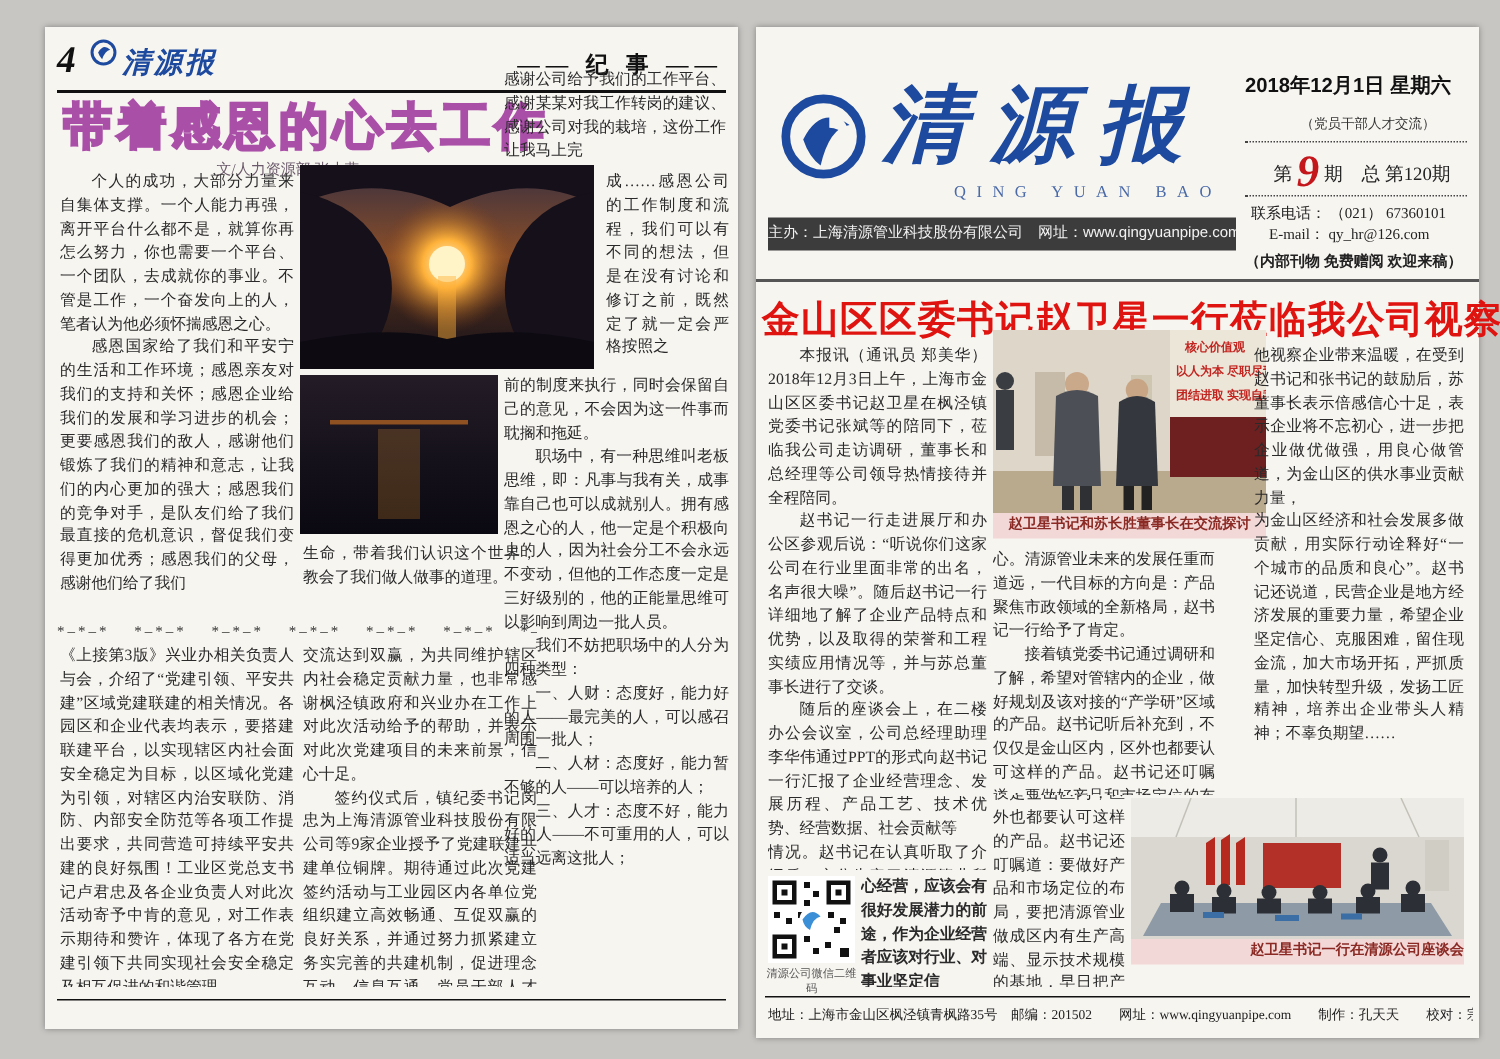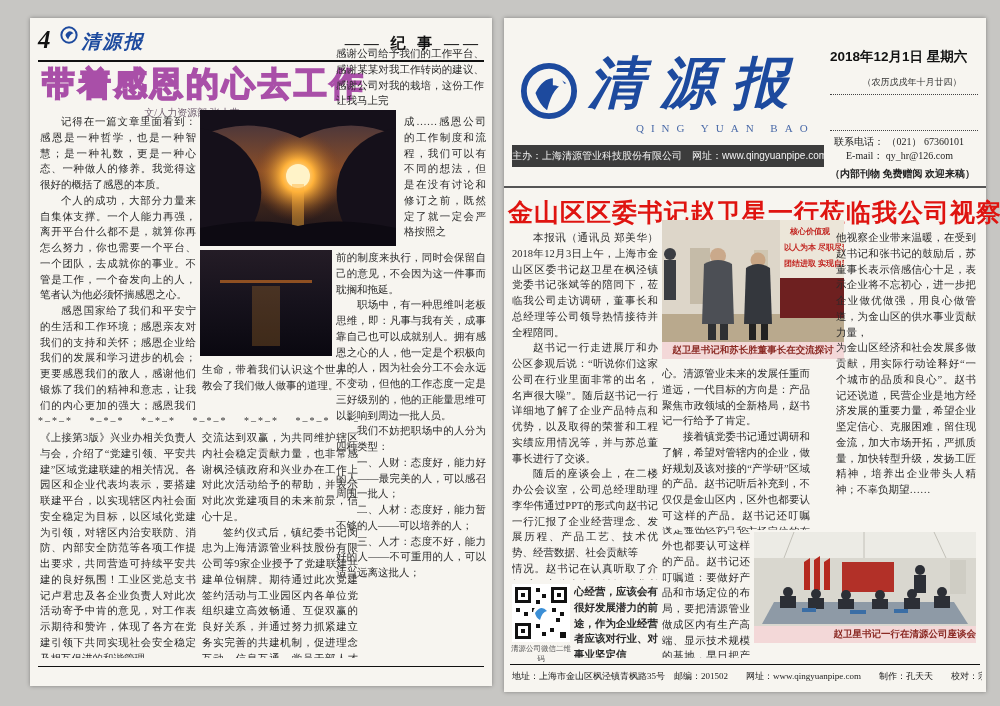--- a/index.html
+++ b/index.html
@@ -119,21 +119,20 @@
             <stop offset="1" stop-color="#0a0810"></stop>
         </linearGradient>
       </defs>
       <rect width="132" height="106" fill="url(#sea)"></rect>
       <rect x="20" y="30" width="92" height="3" fill="#c06a24" opacity="0.7"></rect>
       <rect x="52" y="36" width="28" height="60" fill="#d98a2e" opacity="0.25"></rect>
     </svg>
   </div>
 
   <div class="abs body-text" style="left:10px;top:96px;width:156px;height:296px;">
-    <p class="para">记得在一篇文章里面看到：感恩是一种哲学，也是一种智慧；是一种礼数，更是一种心态、一种做人的修养。我觉得这很好的概括了感恩的本质。</p>
     <p class="para">个人的成功，大部分力量来自集体支撑。一个人能力再强，离开平台什么都不是，就算你再怎么努力，你也需要一个平台、一个团队，去成就你的事业。不管是工作，一个奋发向上的人，笔者认为他必须怀揣感恩之心。</p>
     <p class="para">感恩国家给了我们和平安宁的生活和工作环境；感恩亲友对我们的支持和关怀；感恩企业给我们的发展和学习进步的机会；更要感恩我们的敌人，感谢他们锻炼了我们的精神和意志，让我们的内心更加的强大；感恩我们的竞争对手，是队友们给了我们最直接的危机意识，督促我们变得更加优秀；感恩我们的父母，感谢他们给了我们</p>
   </div>
 
   <div class="abs body-text" style="left:172px;top:344px;width:156px;height:48px;">
     <p class="para noindent">生命，带着我们认识这个世界，教会了我们做人做事的道理。</p>
   </div>
 
   <div class="abs body-text" style="left:374px;top:96px;width:82px;height:132px;">
     <p class="para noindent">成……感恩公司的工作制度和流程，我们可以有不同的想法，但是在没有讨论和修订之前，既然定了就一定会严格按照之</p>
@@ -168,22 +167,27 @@
     <svg width="58" height="58" viewBox="0 0 60 60">
       <circle cx="30" cy="30" r="26" fill="none" stroke="#1d4a9e" stroke-width="6"></circle>
       <path d="M16 32 Q28 8 48 22 Q34 24 28 50 Q20 44 16 32 Z" fill="#1d4a9e"></path>
       <path d="M34 14 Q46 16 48 30 Q40 24 34 24 Z" fill="#f7f5f0"></path>
     </svg>
   </div>
   <div class="abs rp-title" style="left:84px;top:28px;">清源报</div>
   <div class="abs rp-title-en" style="left:132px;top:104px;">QING YUAN BAO</div>
 
   <div class="abs rp-date" style="left:326px;top:30px;width:150px;">2018年12月1日 星期六</div>
-  <div class="abs rp-lunar" style="left:338px;top:58px;width:140px;text-align:center;">（农历戊戌年十月廿四）</div>
+  <div class="abs rp-lunar" style="left:338px;top:58px;width:140px;text-align:center;">（党员干部人才交流）</div>
   <div class="abs dotted" style="left:326px;top:76px;width:148px;"></div>
+  <div class="abs rp-issue" style="left:330px;top:80px;width:148px;text-align:center;">
+    <span>第</span>
+    <span class="big9">9</span>
+    <span>期　总 第120期</span>
+  </div>
   <div class="abs dotted" style="left:326px;top:112px;width:148px;"></div>
   <div class="abs rp-contact" style="left:330px;top:117px;width:148px;">联系电话： （021） 67360101</div>
   <div class="abs rp-contact" style="left:342px;top:131px;width:148px;">E-mail： qy_hr@126.com</div>
   <div class="abs rp-note" style="left:326px;top:149px;width:156px;">（内部刊物 免费赠阅 欢迎来稿）</div>
 
   <div class="abs rp-blackbar" style="left:8px;top:127px;width:312px;">主办：上海清源管业科技股份有限公司　网址：www.qingyuanpipe.com</div>
 
   <div class="abs rp-masthead-rule" style="left:0px;top:168px;width:482px;"></div>
 
   <div class="abs rp-headline" style="left:4px;top:178px;width:474px;">金山区区委书记赵卫星一行莅临我公司视察调研</div>

